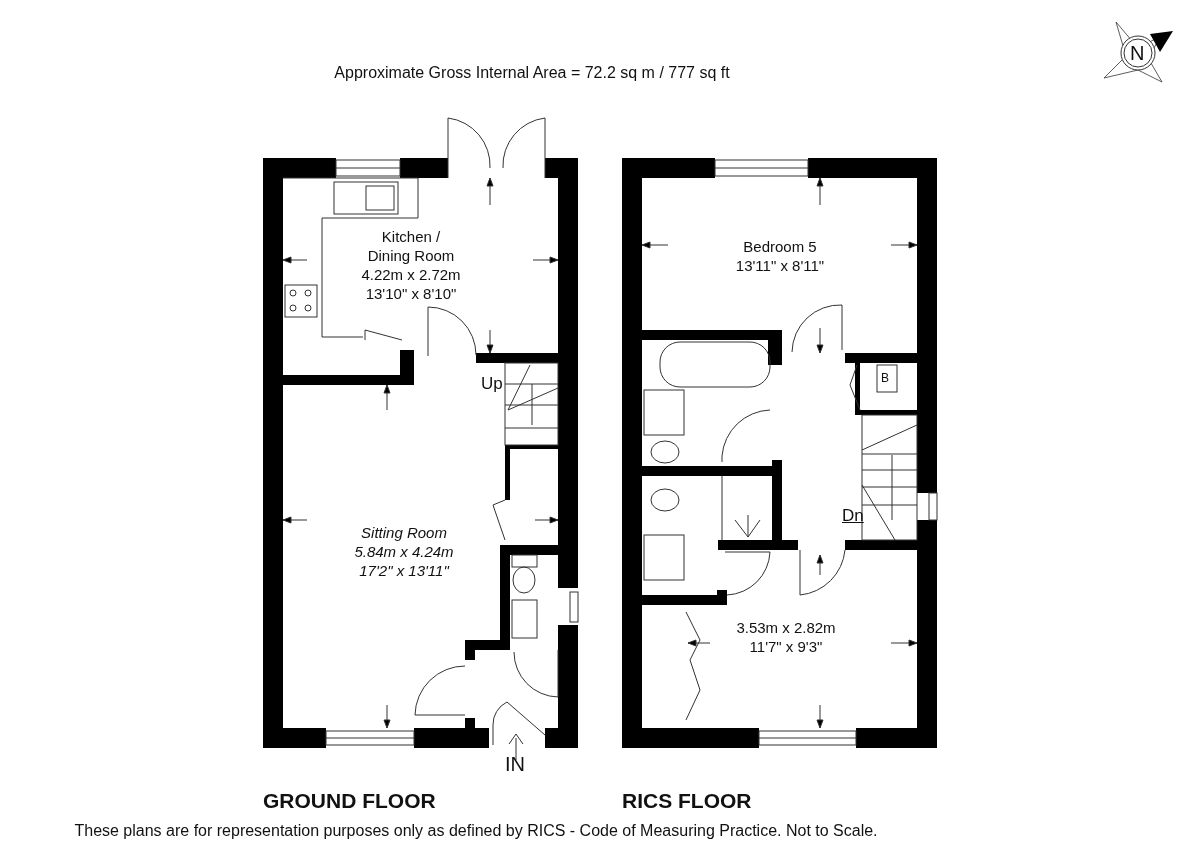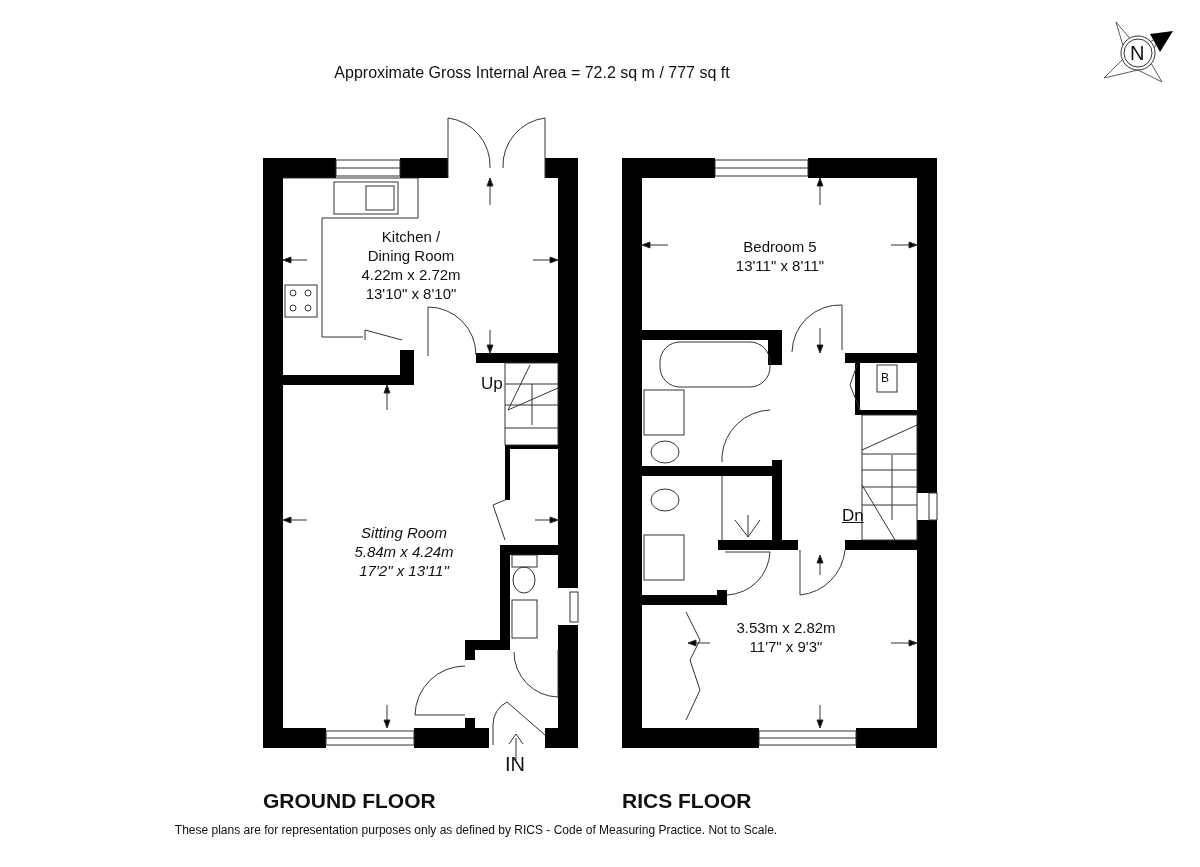--- a/index.html
+++ b/index.html
@@ -1,20 +1,20 @@
 <!DOCTYPE html>
 <html><head>
 <meta charset="utf-8">
 <style>
   html, body { margin:0; padding:0; background:#ffffff; }
   body { width:1200px; height:867px; position:relative; overflow:hidden; font-family:"Liberation Sans", sans-serif; color:#111; }
   .abs { position:absolute; }
   .gia { left:0; width:1064px; top:64px; text-align:center; font-size:16px; }
   .floor-label { top:789px; font-size:21px; font-weight:bold; }
-  .disc { left:0; width:952px; top:822px; text-align:center; font-size:12px; line-height:17px; }
+  .disc { left:0; width:952px; top:822px; text-align:center; font-size:16px; line-height:17px; }
   .room-label { text-align:center; font-size:15px; line-height:19px; width:220px; }
   .small-label { font-size:17px; }
   svg { position:absolute; left:0; top:0; }
 </style>
 </head>
 <body>
 
 <div class="abs gia">Approximate Gross Internal Area = 72.2 sq m / 777 sq ft</div>
 
 <svg width="1200" height="867">

